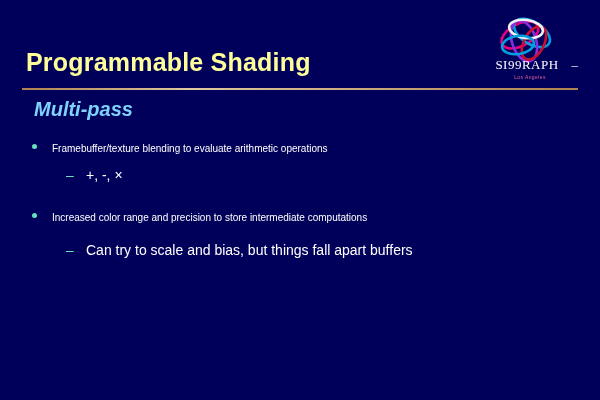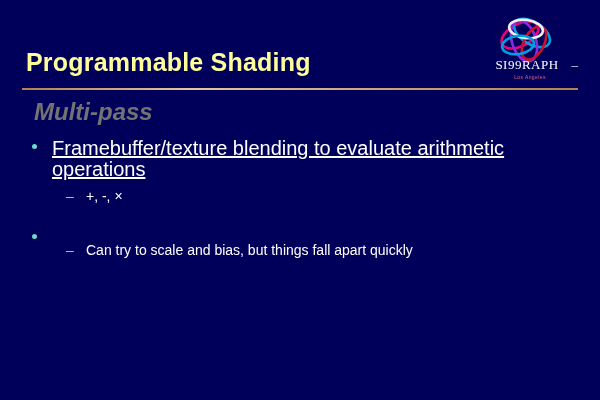--- a/index.html
+++ b/index.html
@@ -49,41 +49,40 @@
     width: 556px;
     height: 2px;
     background: linear-gradient(to right, #b08050, #e0c8a0 30%, #b08050);
   }
 
   
   .subtitle {
     position: absolute;
     left: 34px;
     top: 98px;
-    font-size: 24px;
+    font-size: 20px;
     font-weight: bold;
     font-style: italic;
-    color: #737373;
+    color: #7dd3fc;
   }
 
   
   .bullets {
     position: absolute;
     left: 28px;
     top: 138px;
     width: 548px;
   }
   .b1 {
     position: relative;
     padding-left: 24px;
     margin-bottom: 6px;
     color: #ffffff;
-    font-size: 20px;
+    font-size: 10px;
     line-height: 21px;
-    text-decoration: underline;
   }
   .b1 .dot {
     position: absolute;
     left: 4px;
     top: 6px;
     width: 5px;
     height: 5px;
     border-radius: 50%;
     background: #66e0c0;
   }
@@ -142,23 +141,24 @@
       <span>+, -, ×</span>
     </div>
 
     <div class="spacer-md"></div>
 
 
     <div class="spacer-sm"></div>
 
     <div class="b1">
       <span class="dot"></span>
+      <span>Increased color range and precision to store intermediate computations</span>
     </div>
 
     <div class="spacer-sm"></div>
 
     <div class="b2">
       <span class="dash">–</span>
-      <span>Can try to scale and bias, but things fall apart quickly</span>
+      <span>Can try to scale and bias, but things fall apart buffers</span>
     </div>
 
   </div>
 </div>
 
 </body></html>

